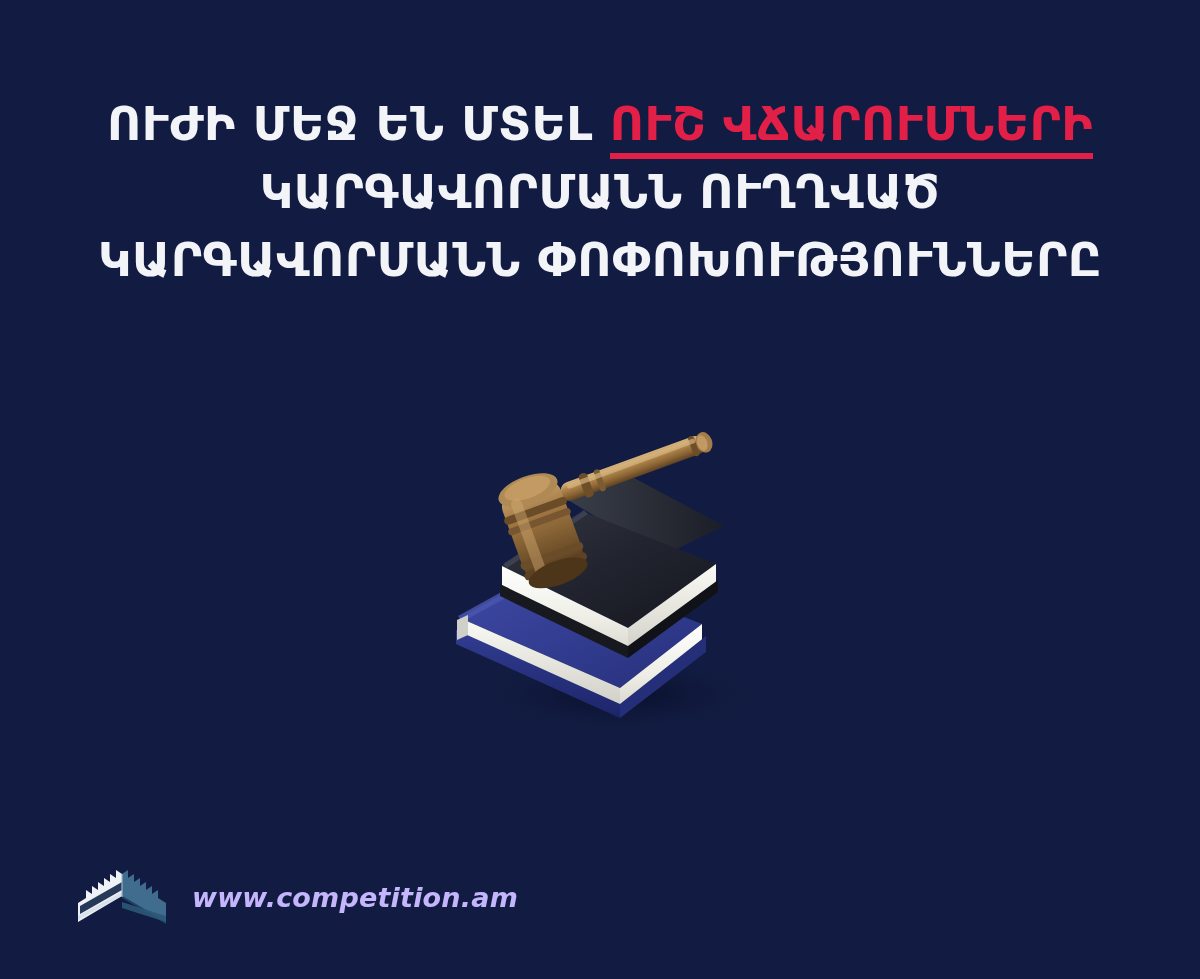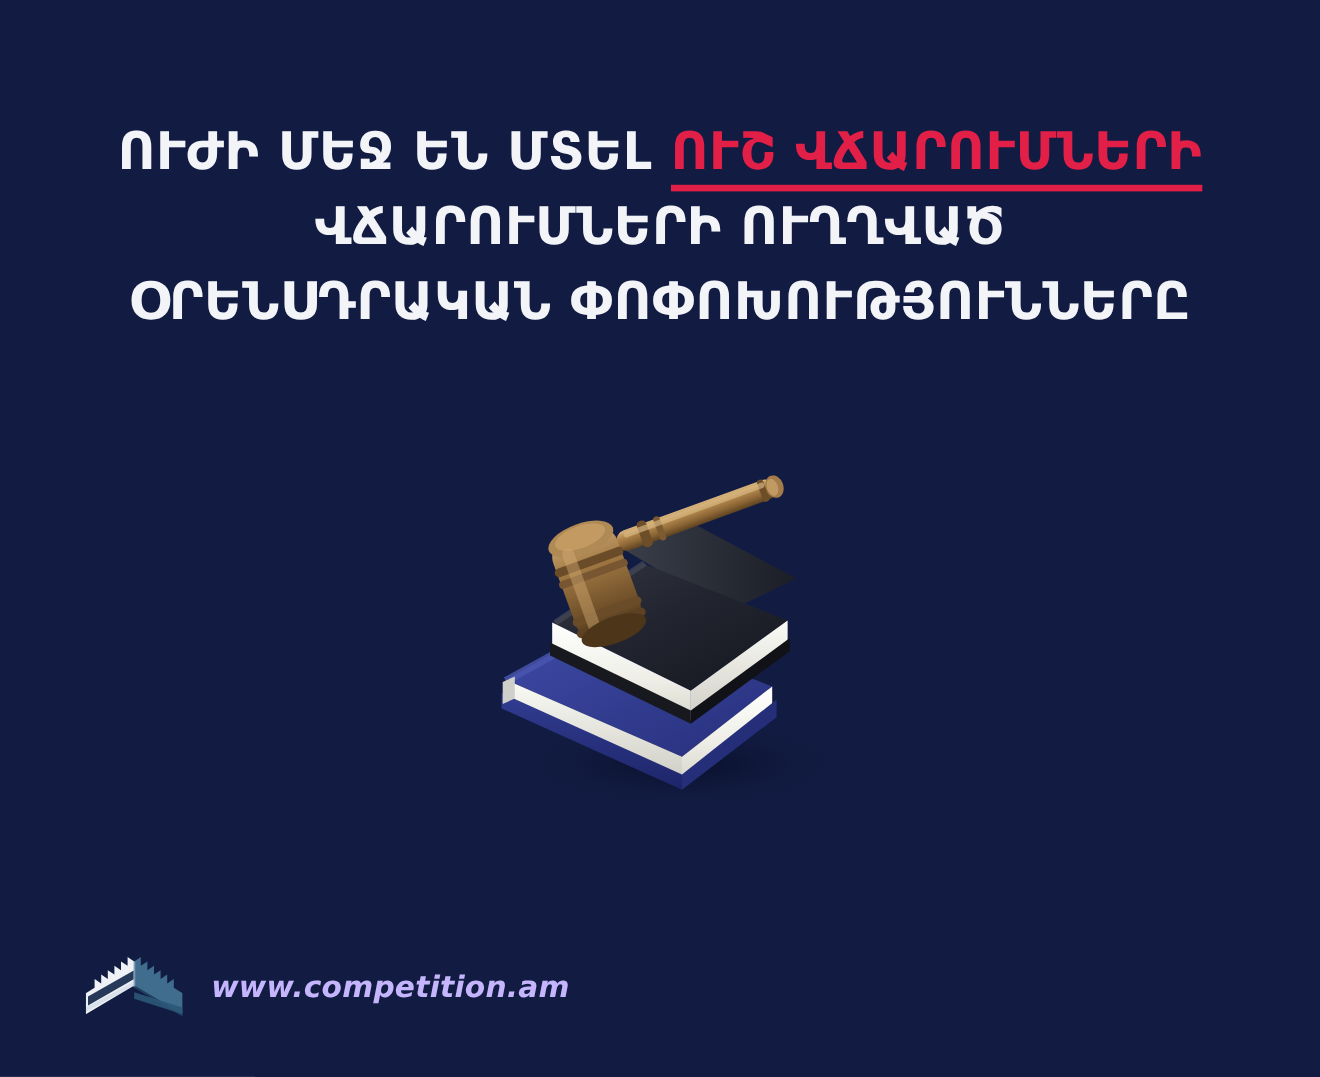--- a/index.html
+++ b/index.html
@@ -18,21 +18,21 @@
     width: 1200px;
     height: 979px;
     background: #121c42;
     overflow: hidden;
   }
 
   
   #headline {
     position: absolute;
     left: 0;
-    top: 105px;
+    top: 90px;
     width: 1200px;
     text-align: center;
     line-height: 68px;
     letter-spacing: 0.5px;
   }
   .hl-line {
     display: block;
     white-space: nowrap;
     font-family: "DejaVu Sans", "Liberation Sans", sans-serif;
     font-weight: 700;
@@ -88,22 +88,22 @@
     white-space: nowrap;
   }
 </style>
 </head>
 <body>
 
 <div id="poster">
 
   <div id="headline">
     <span class="hl-line"><span>ՈՒԺԻ ՄԵՋ ԵՆ ՄՏԵԼ </span><span class="hl-accent">ՈՒՇ ՎՃԱՐՈՒՄՆԵՐԻ</span></span>
-    <span class="hl-line">ՎՃԱՐՈՒՄՆԵՐԻ ՈՒՂՂՎԱԾ</span>
-    <span class="hl-line">ՕՐԵՆՍԴՐԱԿԱՆ ՓՈՓՈԽՈՒԹՅՈՒՆՆԵՐԸ</span>
+    <span class="hl-line">ԿԱՐԳԱՎՈՐՄԱՆՆ ՈՒՂՂՎԱԾ</span>
+    <span class="hl-line">ԿԱՐԳԱՎՈՐՄԱՆՆ ՓՈՓՈԽՈՒԹՅՈՒՆՆԵՐԸ</span>
   </div>
 
   <div id="illustration">
     <svg viewBox="0 0 384 312" xmlns="http://www.w3.org/2000/svg">
       <defs>
         <linearGradient id="blueCover" x1="0" y1="0" x2="1" y2="1">
           <stop offset="0%" stop-color="#3b46a0"></stop>
           <stop offset="55%" stop-color="#2c3788"></stop>
           <stop offset="100%" stop-color="#222b६e"></stop>
         </linearGradient>

